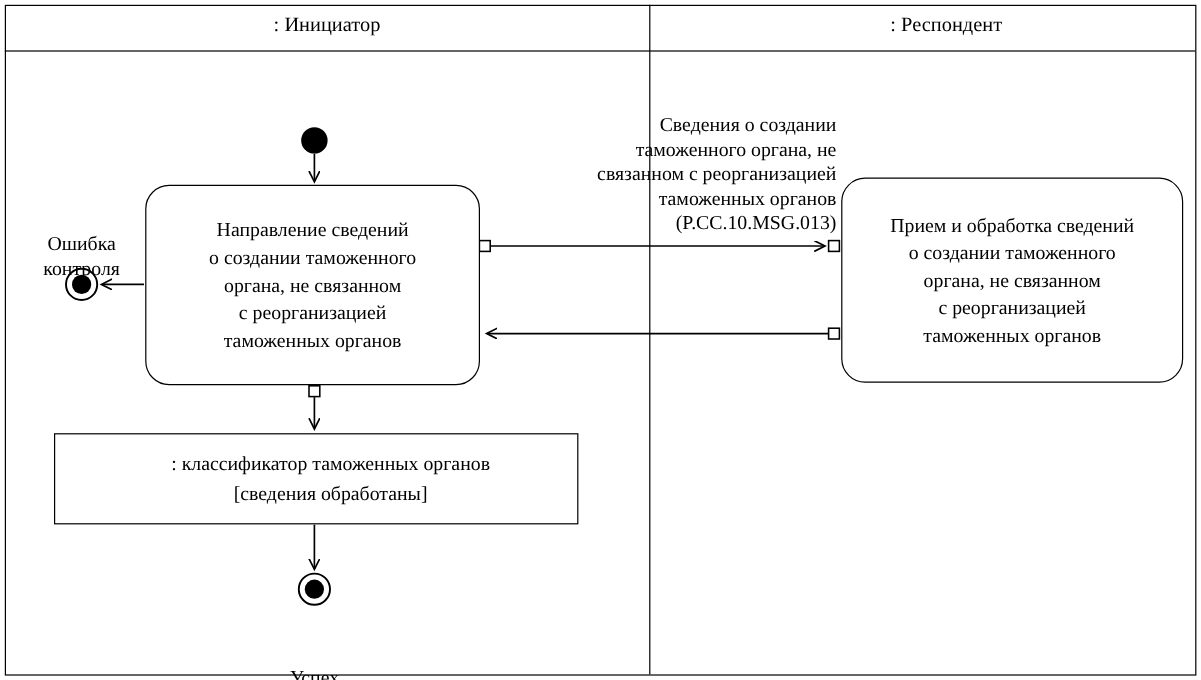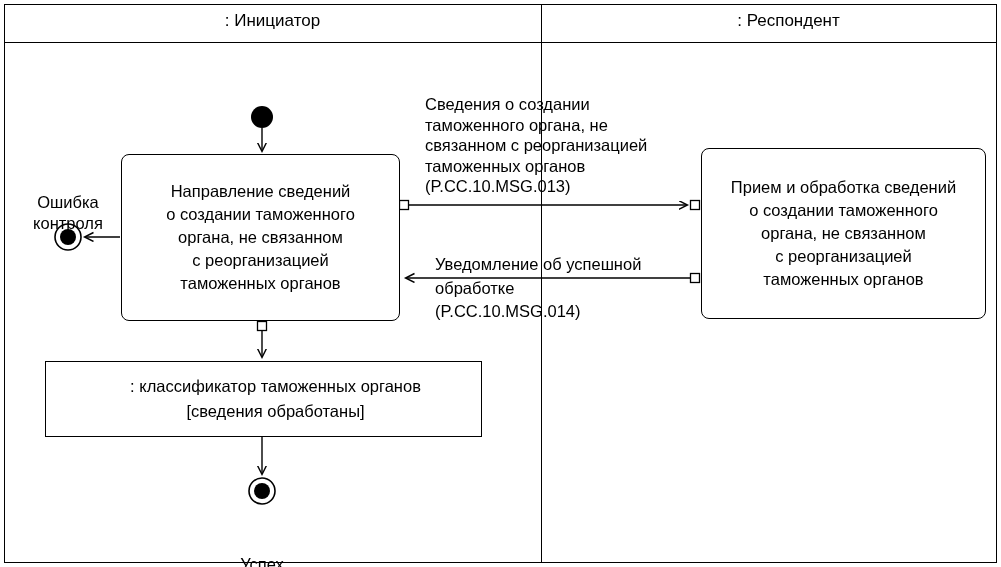--- a/index.html
+++ b/index.html
@@ -1,20 +1,20 @@
 <!DOCTYPE html>
 <html><head>
 <meta charset="utf-8">
 <style>
   html,body { margin:0; padding:0; background:#fff; }
   #root {
     position:relative;
     width:1001px; height:567px;
     background:#fff;
-    font-family:Liberation Sans, sans-serif;
+    font-family:Liberation Serif, serif;
     color:#000;
     overflow:hidden;
   }
   .abs { position:absolute; }
   .frame {
     left:4px; top:4px; width:991px; height:557px;
     border:1.5px solid #000;
   }
   .header-line {
     left:4px; top:42px; width:992px; height:0;
@@ -25,21 +25,21 @@
     border-left:1.5px solid #000;
   }
   .lane-label {
     top:11px; text-align:center; font-size:17px;
   }
   .lane-label.initiator { left:4px; width:537px; }
   .lane-label.respondent { left:541px; width:495px; }
 
   .activity {
     border:1.8px solid #000;
-    border-radius:8px;
+    border-radius:20px;
     display:flex; align-items:center; justify-content:center;
     text-align:center;
     font-size:16.5px; line-height:23px;
     white-space:pre-line;
     background:#fff;
     box-sizing:border-box;
   }
   .activity.initiator { left:121px; top:154px; width:279px; height:167px; }
   .activity.respondent { left:701px; top:148px; width:285px; height:171px; }
 
@@ -49,21 +49,21 @@
     display:flex; align-items:center; justify-content:center;
     text-align:center;
     font-size:16.5px; line-height:25px;
     white-space:pre-line;
     background:#fff;
     box-sizing:border-box;
     padding-left:24px;
   }
 
   .msg-label {
-    text-align:left;
+    text-align:right;
     font-size:16.5px;
     white-space:pre-line;
   }
   .msg-label.request { left:425px; width:272px; top:94px; line-height:20.5px; }
   .msg-label.response { left:435px; width:252px; top:253px; line-height:23.5px; }
 
   .node-label {
     text-align:center;
     font-size:16.5px; line-height:21px;
     white-space:pre-line;
@@ -133,21 +133,18 @@
 таможенных органов</div>
 
   <div class="abs object-node">: классификатор таможенных органов
 [сведения обработаны]</div>
 
   <div class="abs msg-label request">Сведения о создании
 таможенного органа, не
 связанном с реорганизацией
 таможенных органов
 (P.CC.10.MSG.013)</div>
-  <div class="abs msg-label response">Уведомление об успешной
-обработке
-(P.CC.10.MSG.014)</div>
 
   <div class="abs node-label error">Ошибка
 контроля</div>
   <div class="abs node-label success">Успех</div>
 
 </div>
 
 </body></html>

